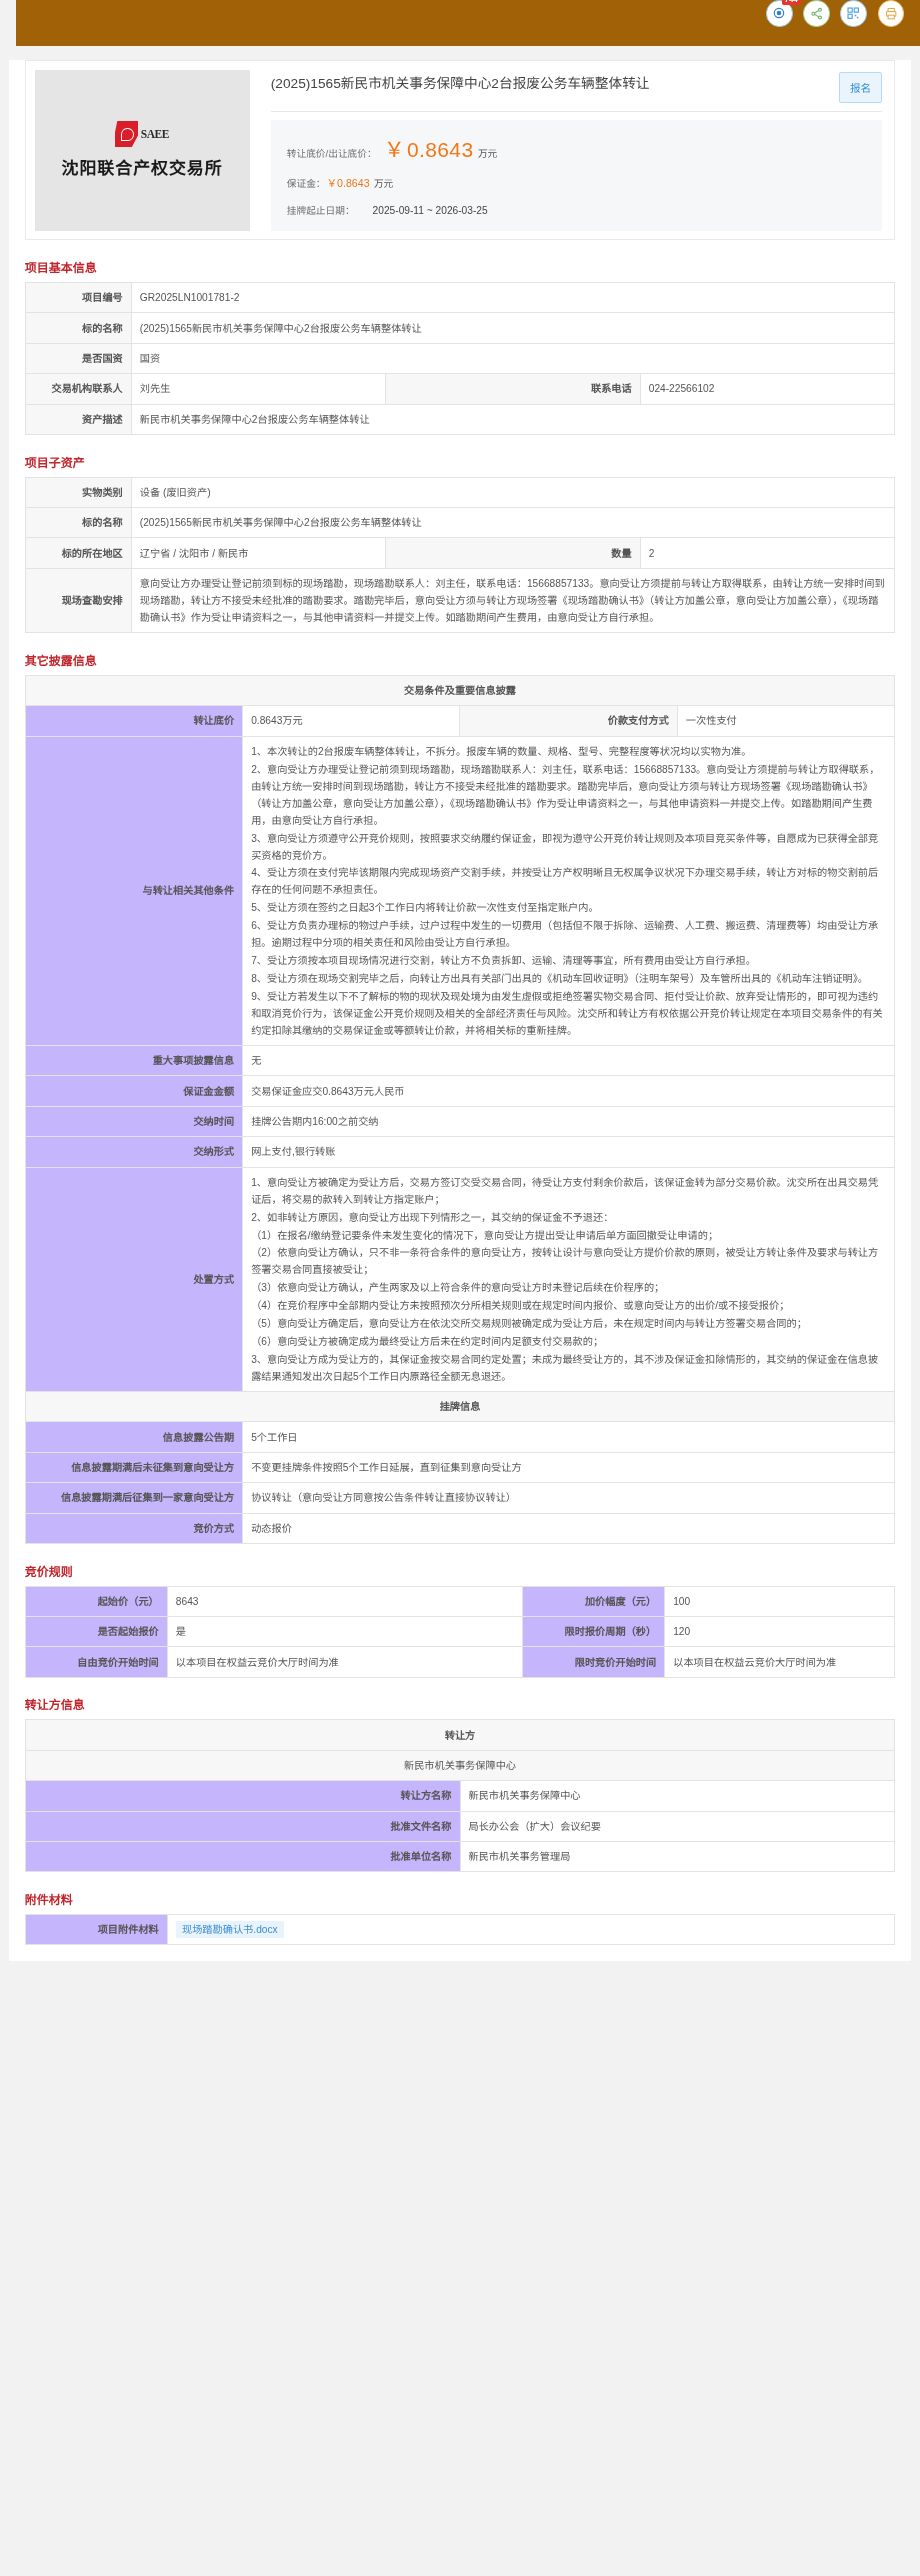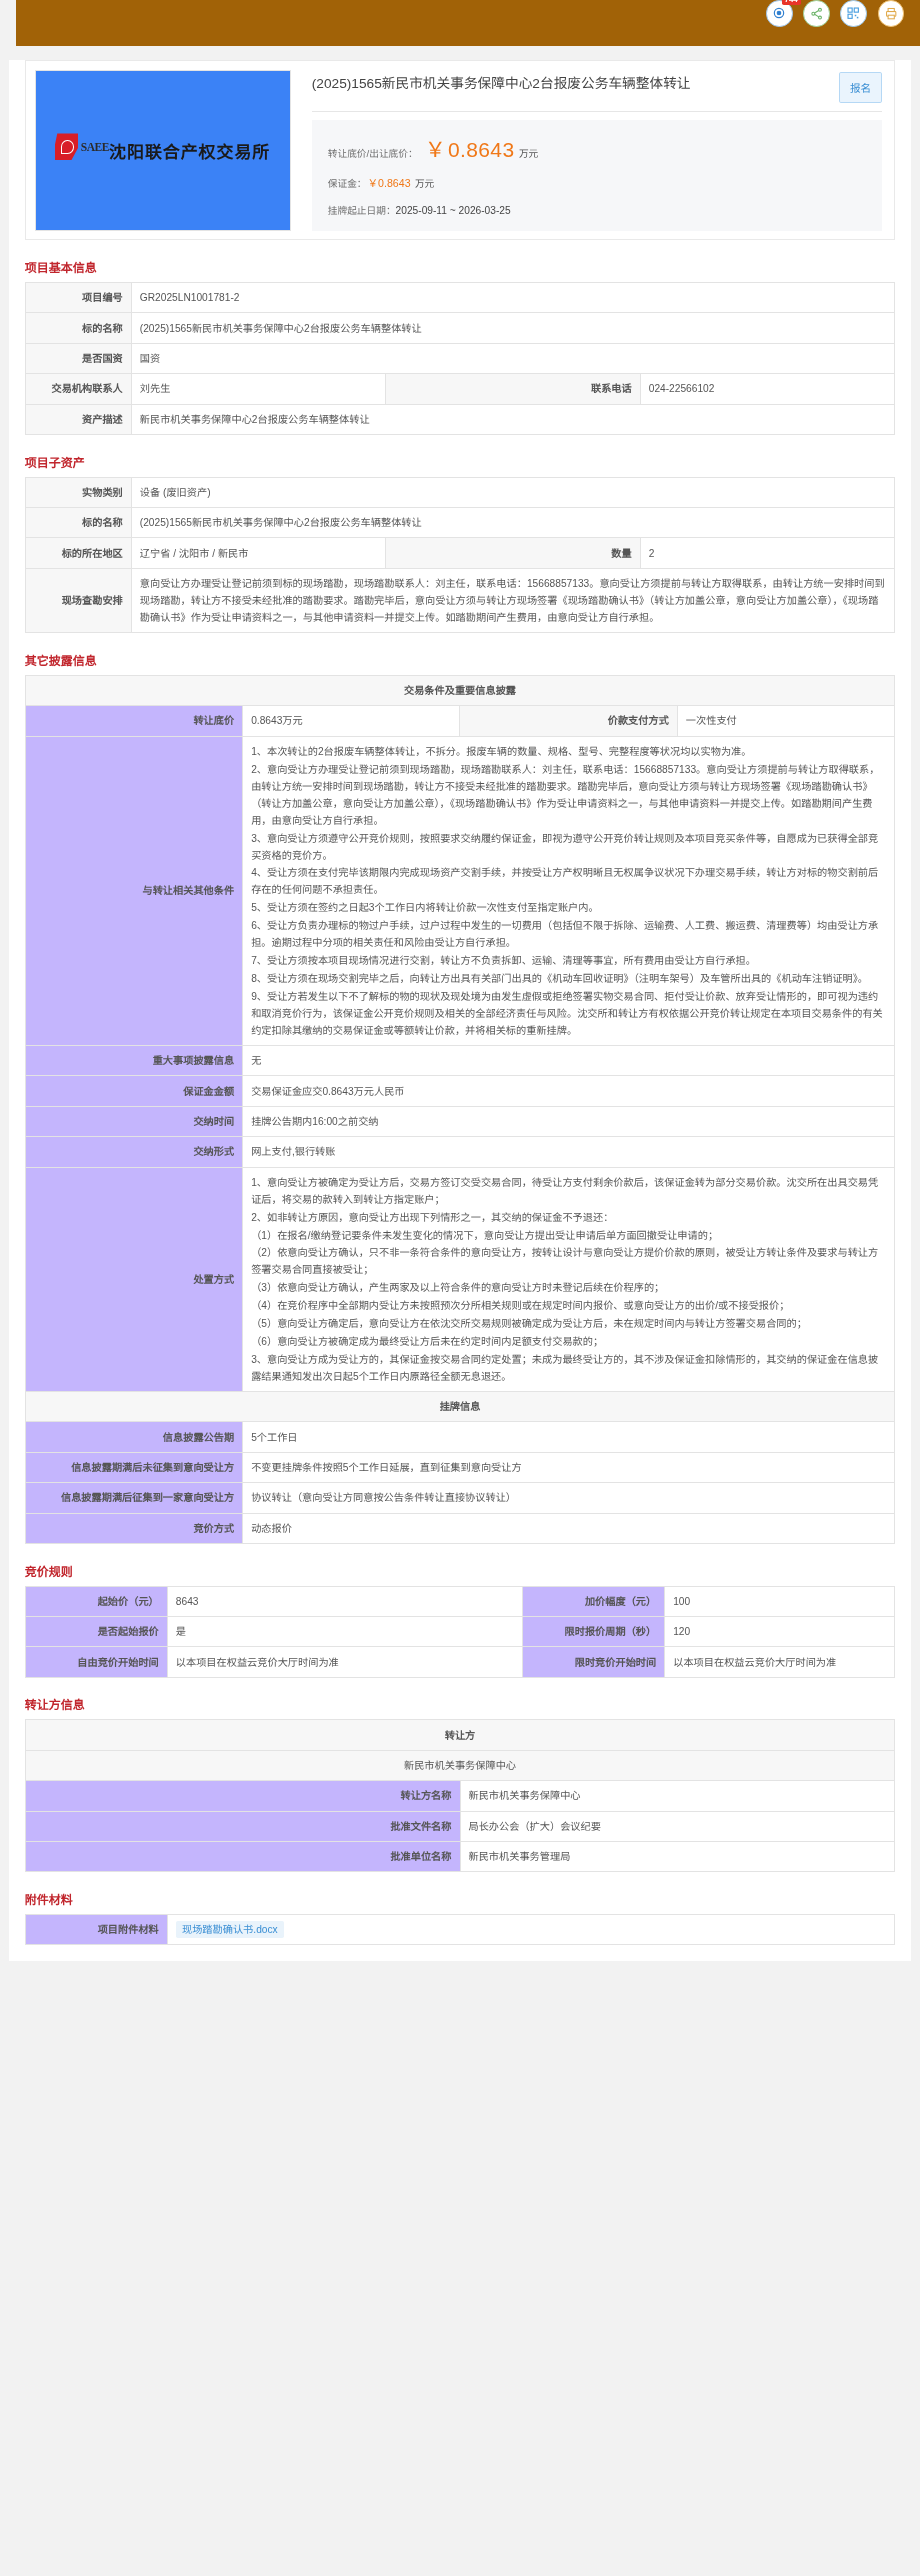--- a/index.html
+++ b/index.html
@@ -54,28 +54,29 @@
   }
 
   
   .hero {
     display: flex;
     margin: 14px 16px 0 16px;
     border: 0.9px solid #e9e9e9;
     background: #fff;
   }
   .hero-logo {
-    width: 256px;
+    width: 215px;
     min-height: 131px;
     border: 0.9px solid #e4e4e4;
     margin: 8.8px;
     display: flex;
+    flex-direction: column;
     align-items: center;
     justify-content: center;
-    background: #3b82f6;
+    background: #e5e5e5;
   }
   .saee-mark {
     display: flex; align-items: center; gap: 2.7px;
     margin-bottom: 7px;
   }
   .saee-glyph {
     width: 23px; height: 26.5px;
     background: #d81e28;
     position: relative;
     clip-path: polygon(10% 0, 100% 0, 100% 55%, 72% 100%, 0 100%, 0 42%);
@@ -132,21 +133,21 @@
   .price-line:last-child { margin-bottom: 0; }
   .pl-label { font-size: 9.7px; color: #6f6f6f; }
   .pl-main {
     color: #f07818;
     font-size: 21px;
     margin-left: 7px;
     letter-spacing: 0.4px;
   }
   .pl-unit { font-size: 9.7px; color: #555; margin-left: 4.4px; }
   .pl-val-sm { color: #f07818; font-size: 10.6px; margin-left: 1px; }
-  .pl-val-plain { font-size: 10.2px; color: #444; margin-left: 0; }
+  .pl-val-plain { font-size: 10.2px; color: #444; margin-left: 18px; }
 
   
   .sec-title {
     color: #c1262d;
     font-size: 12px;
     font-weight: bold;
     margin: 17.7px 16px 7px 16px;
   }
 
   

